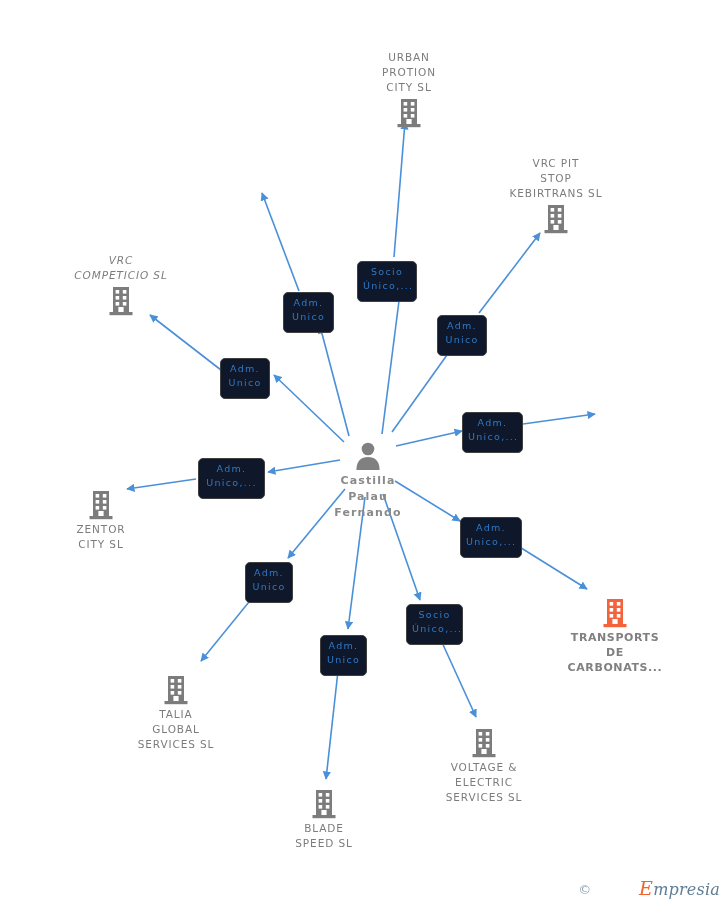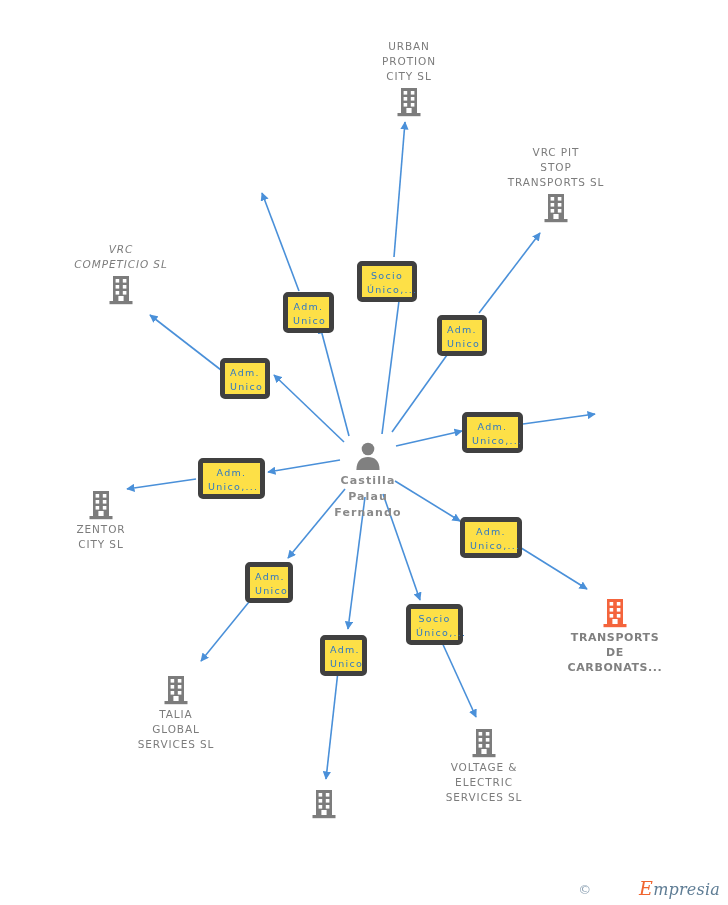--- a/index.html
+++ b/index.html
@@ -41,21 +41,21 @@
   }
   .node-label {
     display: block;
     font-size: 10.5px;
     color: #7c7c7c;
     letter-spacing: 0.9px;
     white-space: pre-line;
     margin-top: 2px;
   }
   .node.above .node-label {
-    margin-top: 3px;
+    margin-top: 14px;
     margin-bottom: 3px;
   }
   .node.focal .node-label {
     color: #808080;
     font-weight: bold;
     letter-spacing: 0.6px;
     font-size: 11px;
   }
   .person-label {
     display: block;
@@ -63,29 +63,29 @@
     color: #8a8a8a;
     letter-spacing: 1.1px;
     white-space: pre-line;
     line-height: 16px;
     margin-top: 3px;
     font-weight: bold;
   }
   .edge-label {
     position: absolute;
     box-sizing: border-box;
-    border: 5px solid #404040;
+    border: 1px solid #404040;
     border-radius: 5px;
-    background: #fde047;
+    background: #0f172a;
     color: #2f78c4;
     font-size: 9.5px;
     letter-spacing: 1.3px;
     line-height: 14px;
     text-align: center;
-    padding: 3px 5px 0 5px;
+    padding: 3px 5px 8px 5px;
     white-space: pre-line;
   }
   #watermark {
     position: absolute;
     right: 8px;
     bottom: 6px;
     font-size: 15px;
     line-height: 18px;
     white-space: nowrap;
   }
@@ -180,21 +180,21 @@
         <rect x="14.8" y="16" width="3.6" height="3.6" fill="#ffffff"></rect>
         <rect x="10.4" y="21" width="5.2" height="5" fill="#ffffff"></rect>
       </svg>
     </span>
   </div>
 
 
   <div class="node above" style="left:556px; top:142px;">
     <span class="node-label">VRC PIT
 STOP
-TRANSPORTS  SL</span>
+KEBIRTRANS  SL</span>
     <span class="ico">
       <svg width="26" height="30" viewBox="0 0 26 30">
         <rect x="5" y="1" width="16" height="25" fill="#7c7c7c"></rect>
         <rect x="1.5" y="26" width="23" height="3.2" fill="#7c7c7c"></rect>
         <rect x="7.6" y="4" width="3.6" height="3.6" fill="#ffffff"></rect>
         <rect x="14.8" y="4" width="3.6" height="3.6" fill="#ffffff"></rect>
         <rect x="7.6" y="10" width="3.6" height="3.6" fill="#ffffff"></rect>
         <rect x="14.8" y="10" width="3.6" height="3.6" fill="#ffffff"></rect>
         <rect x="7.6" y="16" width="3.6" height="3.6" fill="#ffffff"></rect>
         <rect x="14.8" y="16" width="3.6" height="3.6" fill="#ffffff"></rect>
@@ -304,20 +304,22 @@
         <rect x="1.5" y="26" width="23" height="3.2" fill="#7c7c7c"></rect>
         <rect x="7.6" y="4" width="3.6" height="3.6" fill="#ffffff"></rect>
         <rect x="14.8" y="4" width="3.6" height="3.6" fill="#ffffff"></rect>
         <rect x="7.6" y="10" width="3.6" height="3.6" fill="#ffffff"></rect>
         <rect x="14.8" y="10" width="3.6" height="3.6" fill="#ffffff"></rect>
         <rect x="7.6" y="16" width="3.6" height="3.6" fill="#ffffff"></rect>
         <rect x="14.8" y="16" width="3.6" height="3.6" fill="#ffffff"></rect>
         <rect x="10.4" y="21" width="5.2" height="5" fill="#ffffff"></rect>
       </svg>
     </span>
+    <span class="node-label">BLADE
+SPEED SL</span>
   </div>
 
   <div class="edge-label" style="left:357px; top:261px; width:60px;">Socio
 Único,...</div>
 
   <div class="edge-label" style="left:283px; top:292px; width:51px;">Adm.
 Unico</div>
 
   <div class="edge-label" style="left:437px; top:315px; width:50px;">Adm.
 Unico</div>

